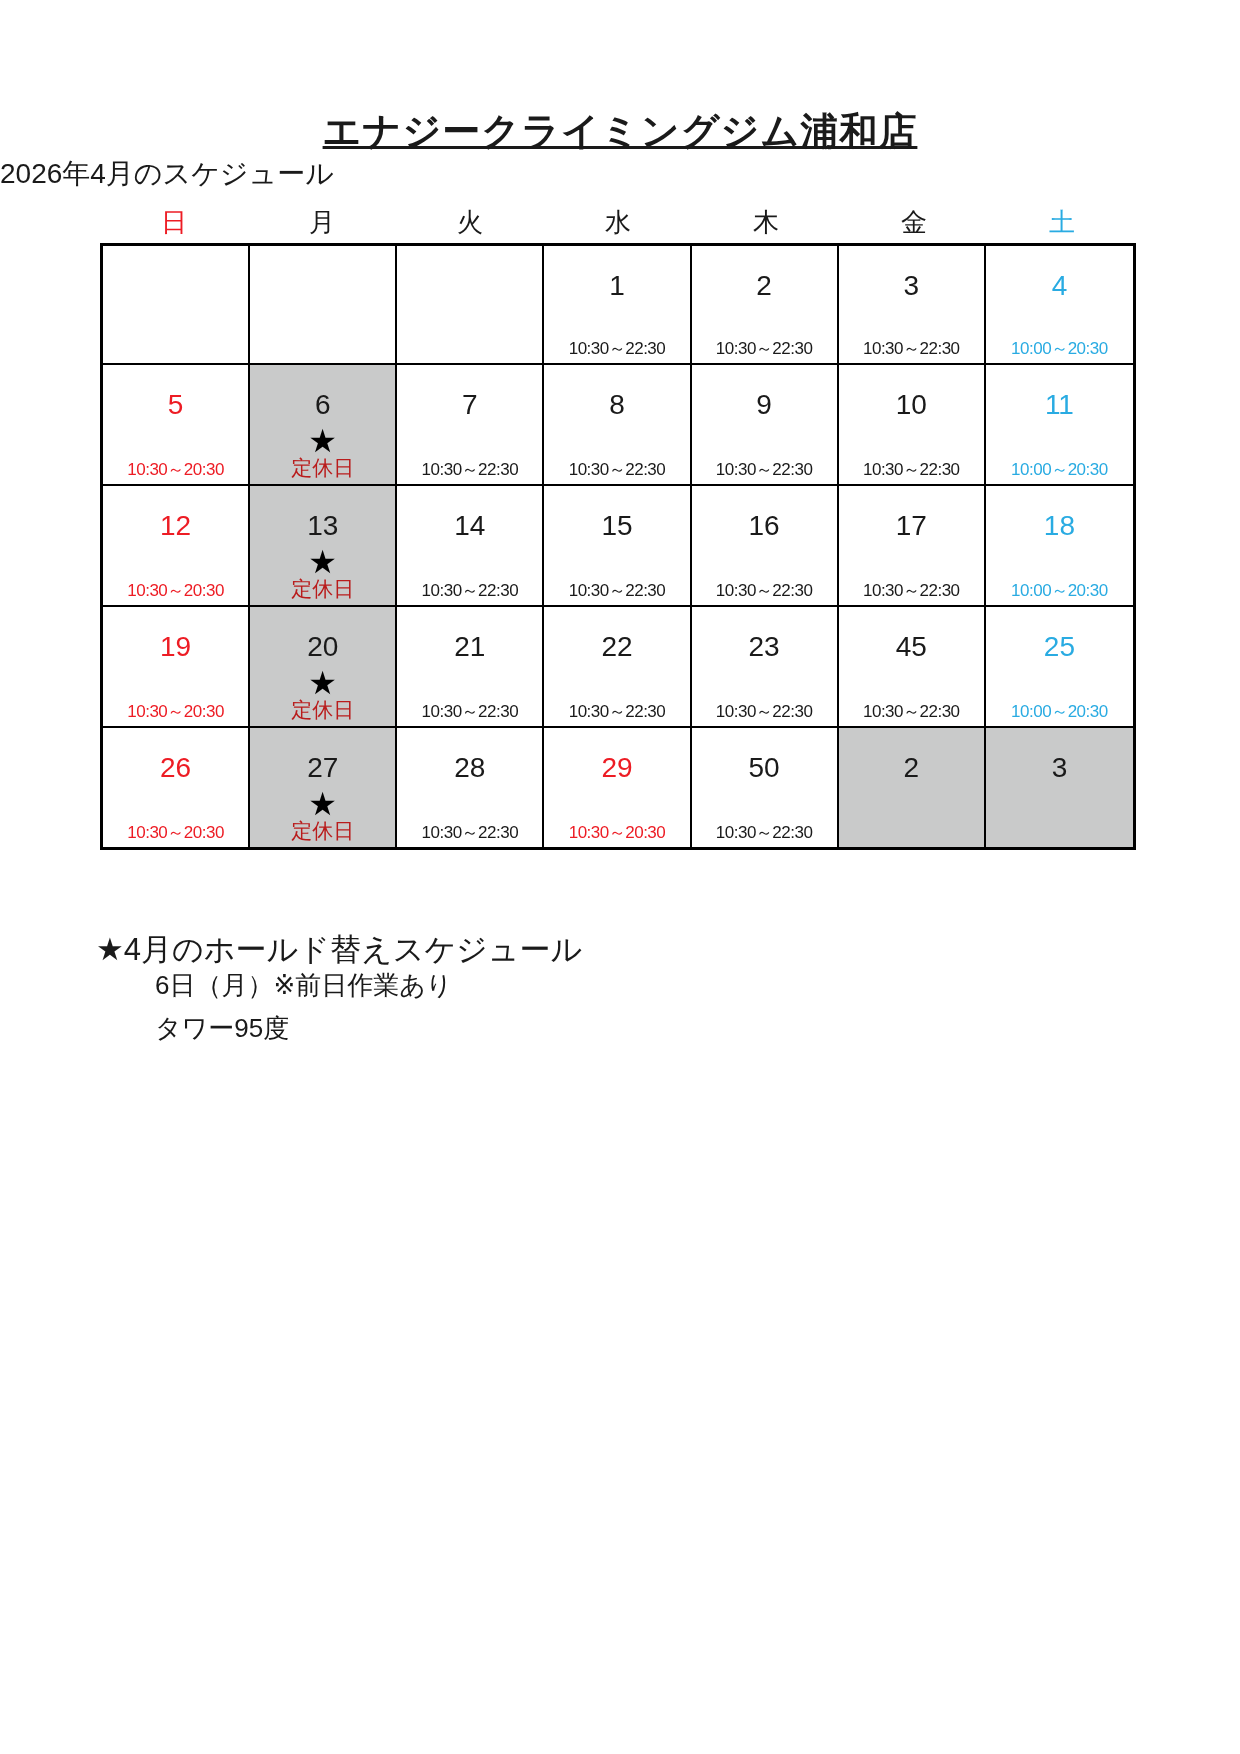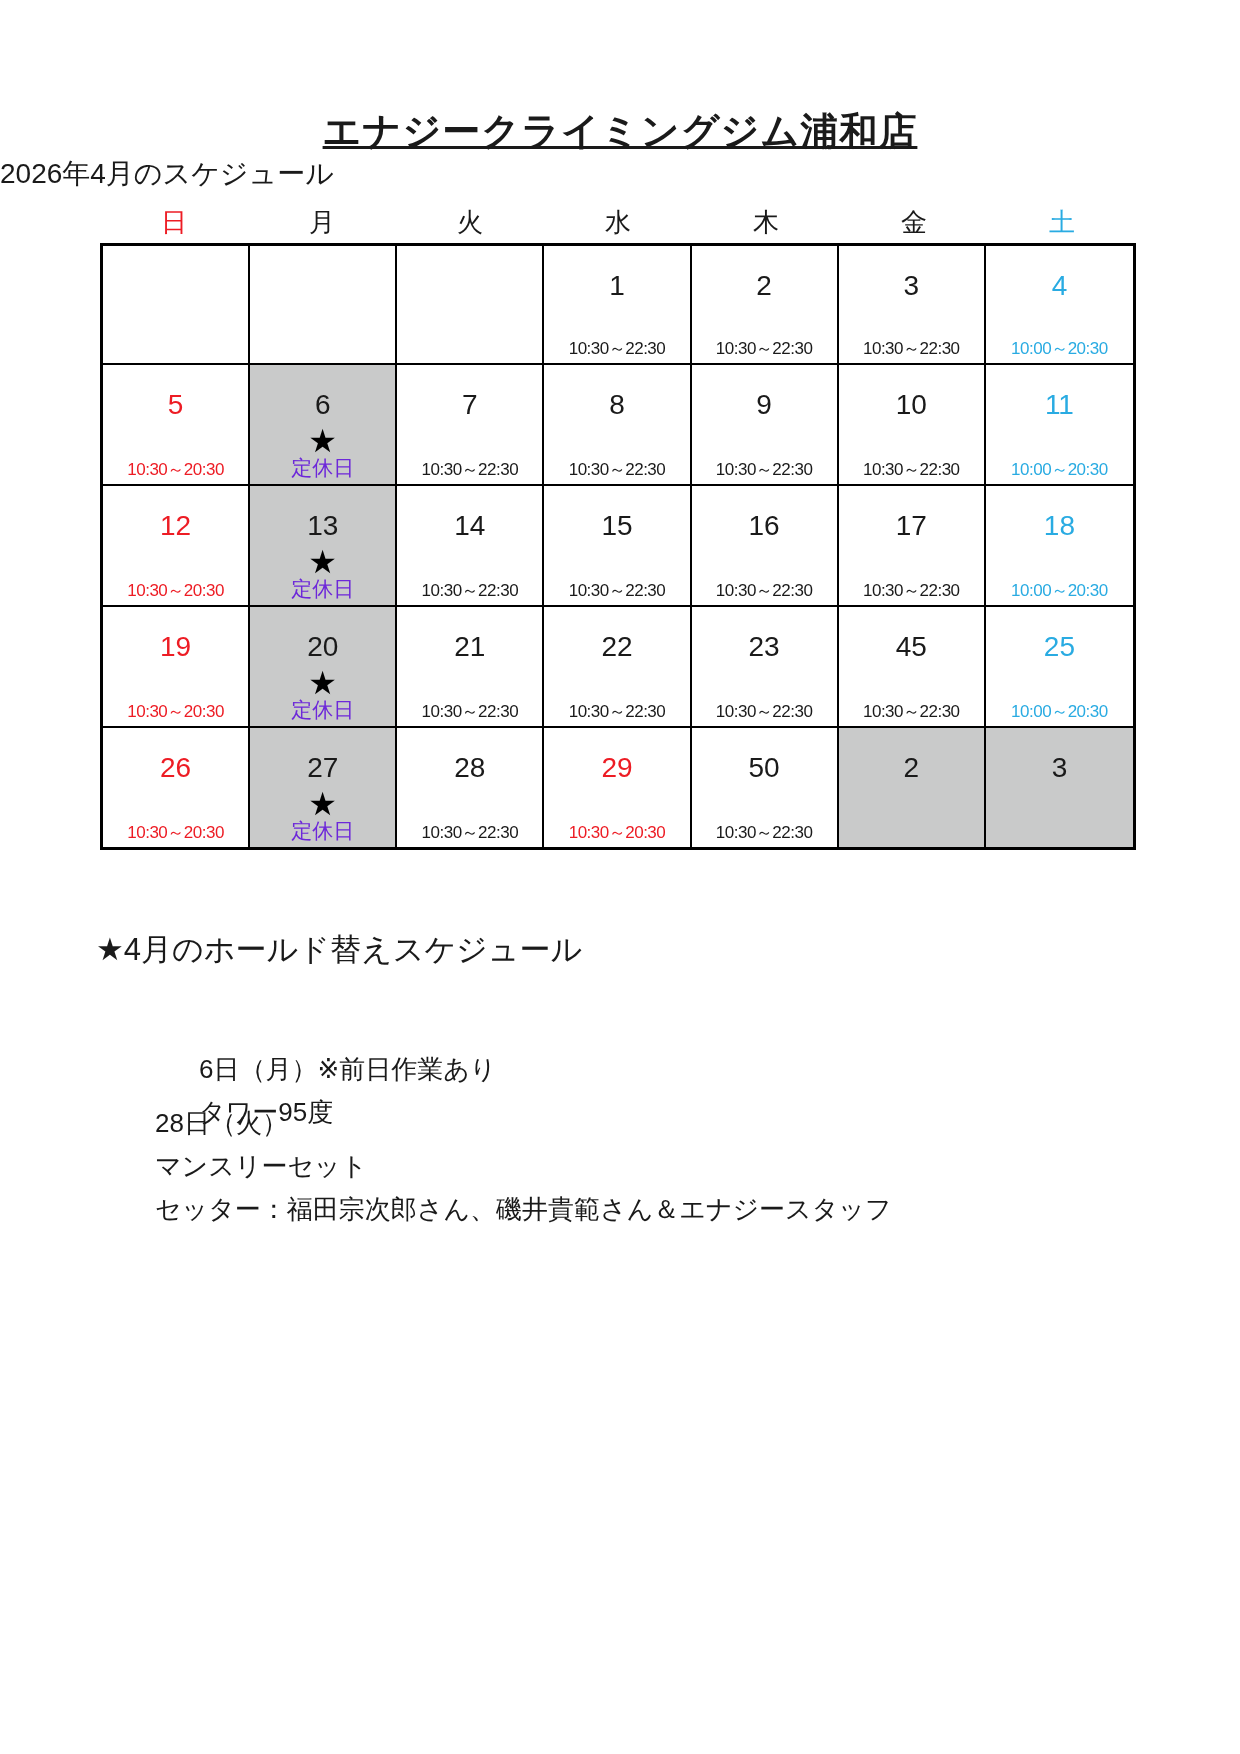--- a/index.html
+++ b/index.html
@@ -16,27 +16,27 @@
   .cell{border-right:2px solid #000;border-bottom:2px solid #000;
         display:flex;flex-direction:column;align-items:center;box-sizing:border-box;
         background:#ffffff;}
   .cell.last-col{border-right:none;}
   .cell.last-row{border-bottom:none;}
   .cell.gray{background:var(--gray);}
   .num{margin-top:26px;font-size:28px;line-height:1;}
   .star{margin-top:6px;font-size:32px;line-height:1;color:#000;}
   .bottom{margin-top:auto;margin-bottom:6px;line-height:1;}
   .bottom.time{font-size:17px;letter-spacing:-0.5px;}
-  .bottom.closed{font-size:21px;color:#6d28d9;}
+  .bottom.closed{font-size:21px;color:#b91c1c;}
   .red{color:var(--red);}
   .cyan{color:var(--cyan);}
   .black{color:#1a1a1a;}
   .notes-heading{position:absolute;top:929px;left:96px;font-size:31px;}
   .note-block{position:absolute;left:155px;font-size:26px;line-height:43px;}
-  .b1{top:1048px;margin-left:44px;}
+  .b1{top:964px;}
   .b2{top:1102px;}
 </style>
 </head>
 <body>
 
 <div class="page">
   <div class="title">エナジークライミングジム浦和店</div>
   <div class="subtitle">2026年4月のスケジュール</div>
   <div class="dow-row">
       <div class="dow red">日</div>
@@ -180,18 +180,13 @@
       </div>
       <div class="cell gray last-col last-row">
         <div class="num black">3</div>
       </div>
     </div>
   <div class="notes-heading">★4月のホールド替えスケジュール</div>
   <div class="note-block b1">
     <div class="note-line">6日（月）※前日作業あり</div>
     <div class="note-line">タワー95度</div>
   </div>
-  <div class="note-block b2">
-    <div class="note-line">28日（火）</div>
-    <div class="note-line">マンスリーセット</div>
-    <div class="note-line">セッター：福田宗次郎さん、磯井貴範さん＆エナジースタッフ</div>
-  </div>
 </div>
 
 </body></html>

